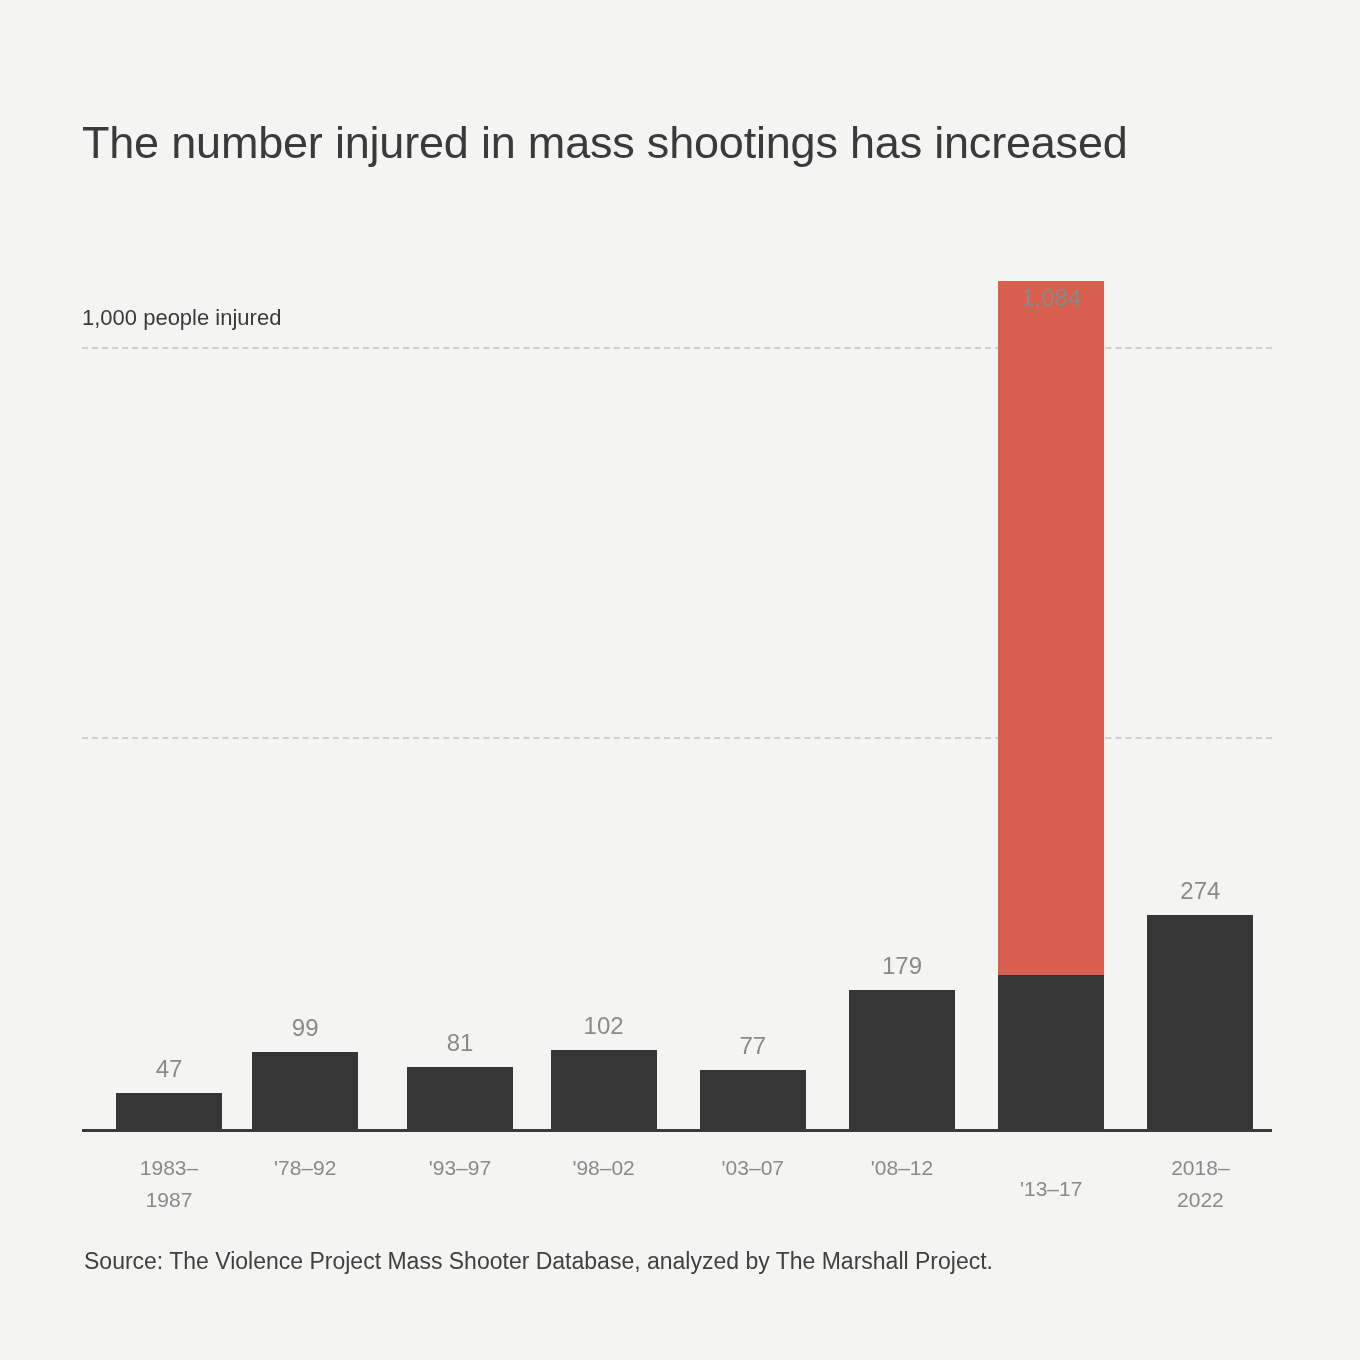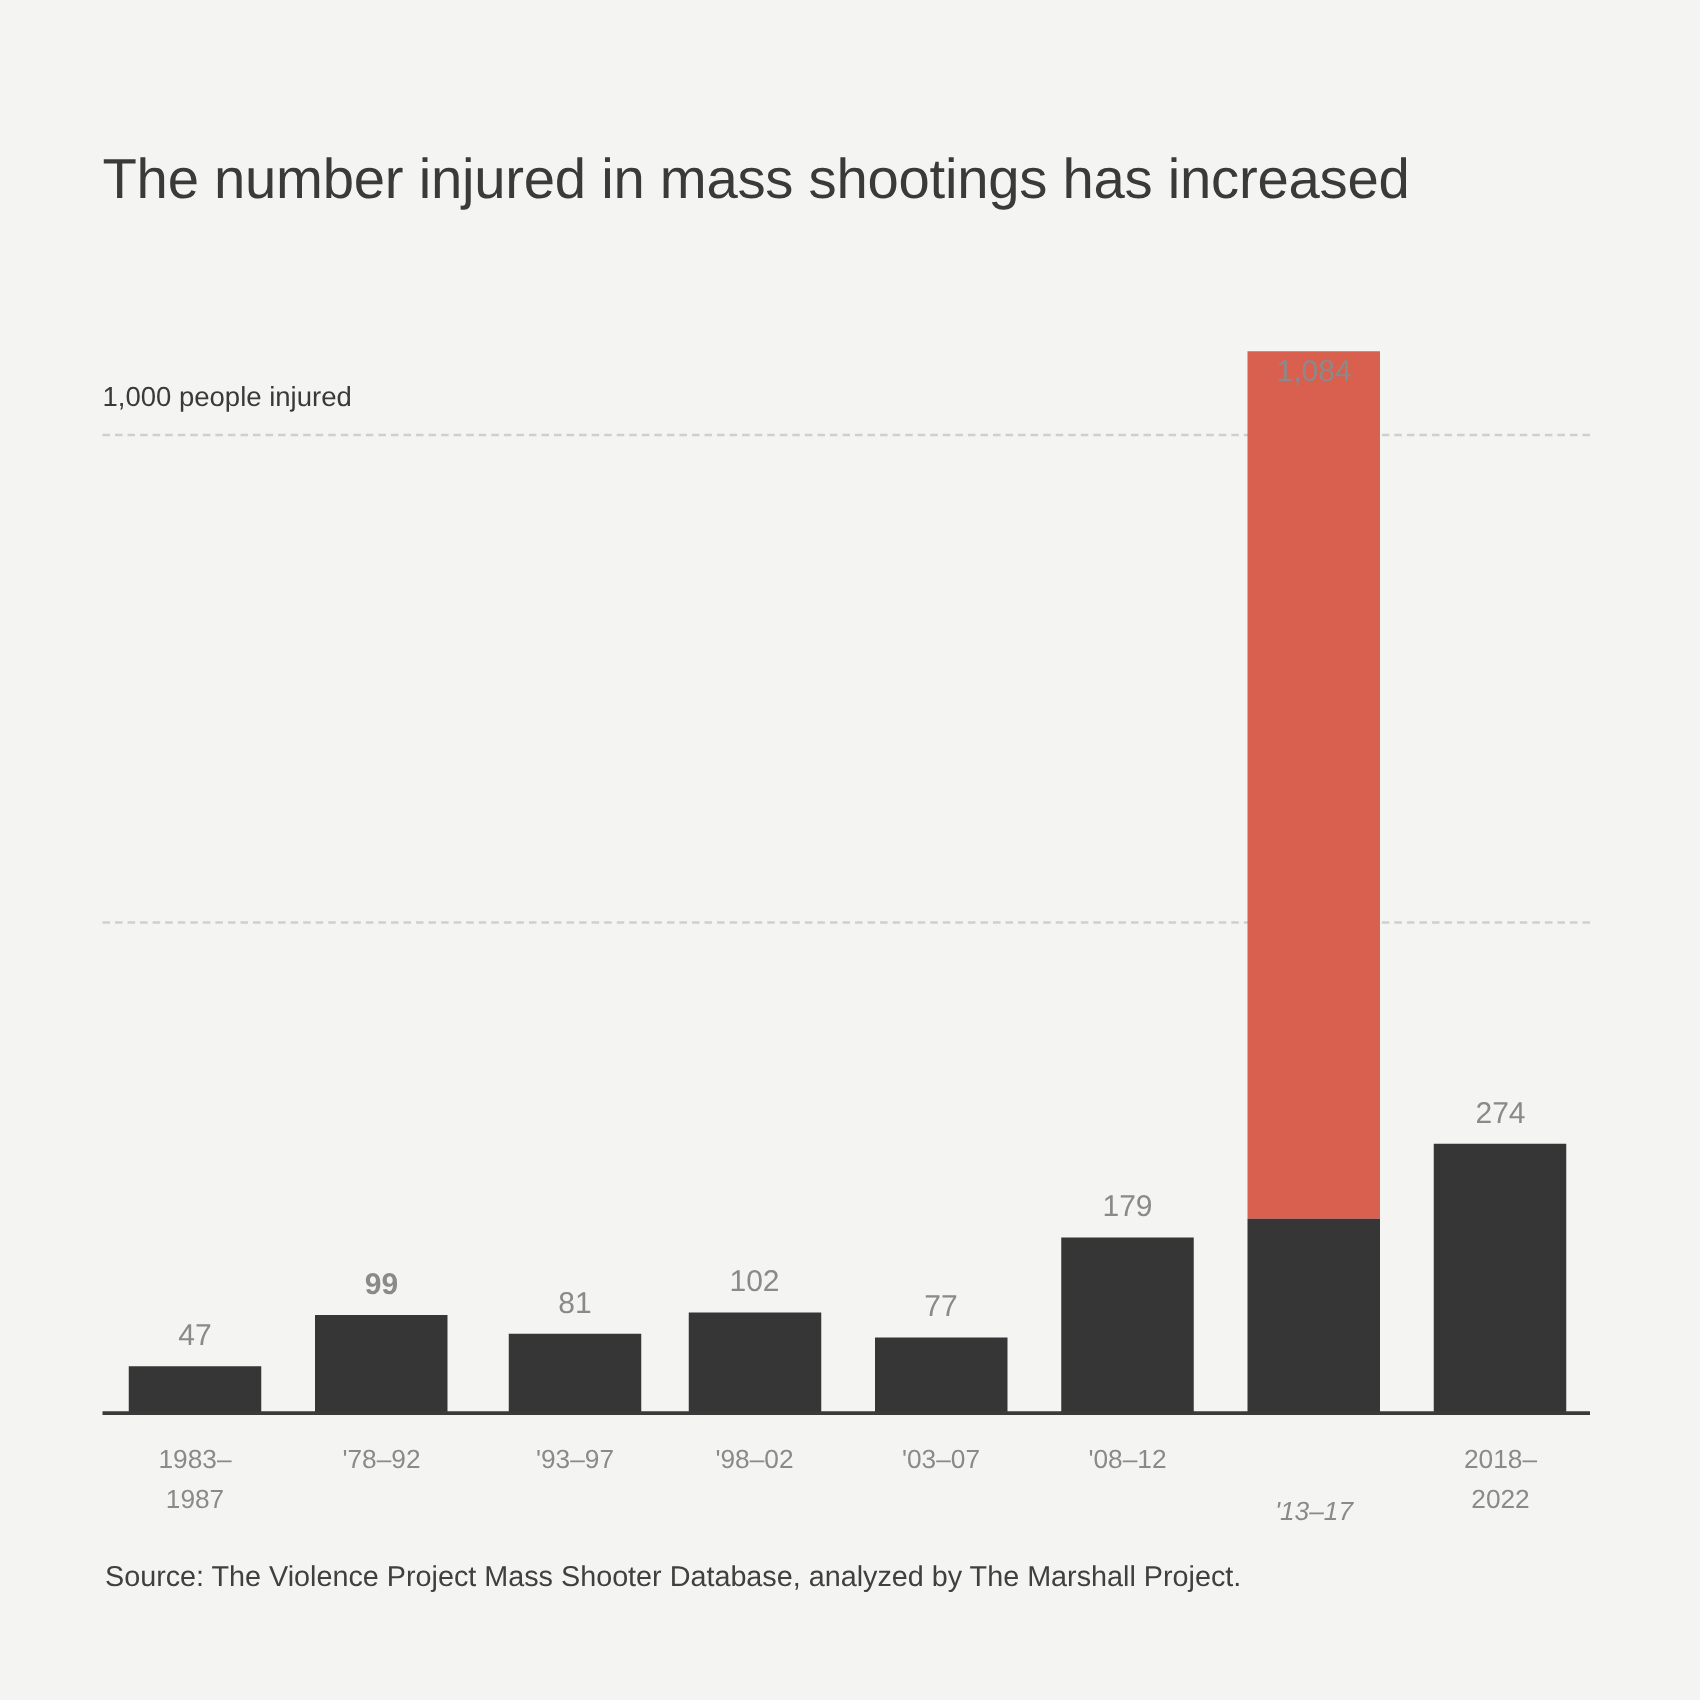--- a/index.html
+++ b/index.html
@@ -134,35 +134,35 @@
 
   <h1 id="chart-title">The number injured in mass shootings has increased</h1>
 
   <div id="plot-area">
     <div class="gridline" style="top:347px;"></div>
     <div class="gridline" style="top:737px;"></div>
 
     <div id="gridline-label-1000">1,000 people injured</div>
 
     <div id="bars-container">
-        <div class="bar-group" style="left: 103px; bottom: 230px; width: 106px; height: 36.801px;">
+        <div class="bar-group" style="left: 116px; bottom: 230px; width: 106px; height: 36.801px;">
           <div class="bar-stack" style="position: absolute; bottom: 0px;">
             <div class="bar-seg base" style="height: 36.801px; background: rgb(54, 54, 54);"></div>
           </div>
           <div class="bar-value" style="bottom: 46.801px;">47</div>
           <div class="bar-xlabel" style="position: absolute; top: 58.801px;">
             <div>1983–</div>
             <div>1987</div>
           </div>
         </div>
         <div class="bar-group" style="left: 252.2px; bottom: 230px; width: 106px; height: 77.517px;">
           <div class="bar-stack" style="position: absolute; bottom: 0px;">
             <div class="bar-seg base" style="height: 77.517px; background: rgb(54, 54, 54);"></div>
           </div>
-          <div class="bar-value" style="bottom: 87.517px; font-weight: bold;">99</div>
+          <div class="bar-value" style="bottom: 87.517px;">99</div>
           <div class="bar-xlabel" style="position: absolute; top: 99.517px;">'78–92</div>
         </div>
         <div class="bar-group" style="left: 407px; bottom: 230px; width: 92px; height: 63.423px;">
           <div class="bar-stack" style="position: absolute; bottom: 0px;">
             <div class="bar-seg base" style="height: 63.423px; background: rgb(54, 54, 54);"></div>
           </div>
           <div class="bar-value" style="bottom: 73.423px;">81</div>
           <div class="bar-xlabel" style="position: absolute; top: 85.423px;">'93–97</div>
         </div>
         <div class="bar-group" style="left: 550.6px; bottom: 230px; width: 120px; height: 79.866px;">
@@ -185,21 +185,21 @@
           </div>
           <div class="bar-value" style="bottom: 150.157px;">179</div>
           <div class="bar-xlabel" style="position: absolute; top: 162.157px;">'08–12</div>
         </div>
         <div class="bar-group" style="left: 998.2px; bottom: 230px; width: 106px; height: 848.772px;">
           <div class="bar-stack" style="position: absolute; bottom: 0px;">
             <div class="bar-seg highlight" style="height: 693.738px; background: rgb(217, 95, 78);"></div>
             <div class="bar-seg base" style="height: 155.034px; background: rgb(54, 54, 54);"></div>
           </div>
           <div class="bar-value" style="bottom: 818px;">1,084</div>
-          <div class="bar-xlabel" style="position: absolute; top: 913px; font-style: italic;">'13–17</div>
+          <div class="bar-xlabel" style="position: absolute; top: 892px;">'13–17</div>
         </div>
         <div class="bar-group" style="left: 1147.4px; bottom: 230px; width: 106px; height: 214.542px;">
           <div class="bar-stack" style="position: absolute; bottom: 0px;">
             <div class="bar-seg base" style="height: 214.542px; background: rgb(54, 54, 54);"></div>
           </div>
           <div class="bar-value" style="bottom: 224.542px;">274</div>
           <div class="bar-xlabel" style="position: absolute; top: 236.542px;">
             <div>2018–</div>
             <div>2022</div>
           </div>

